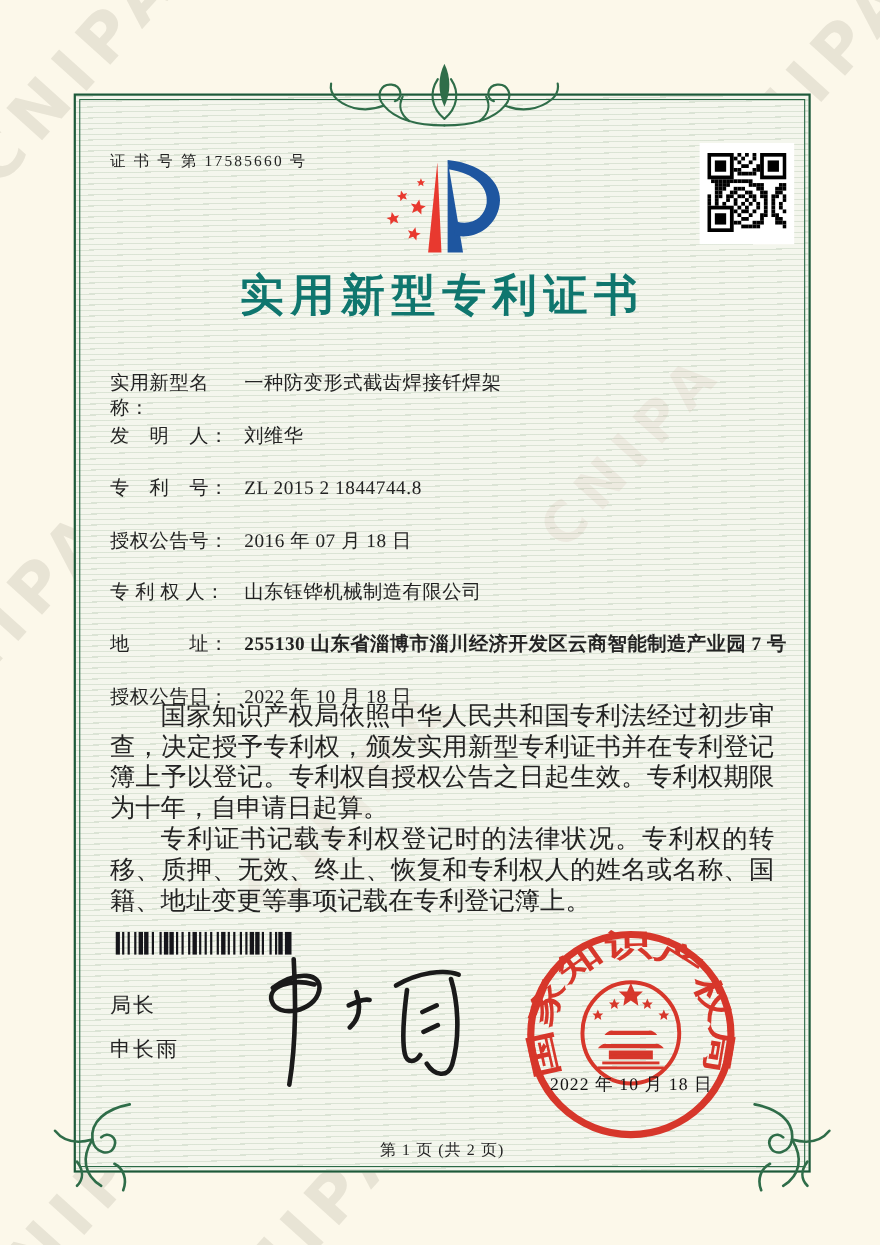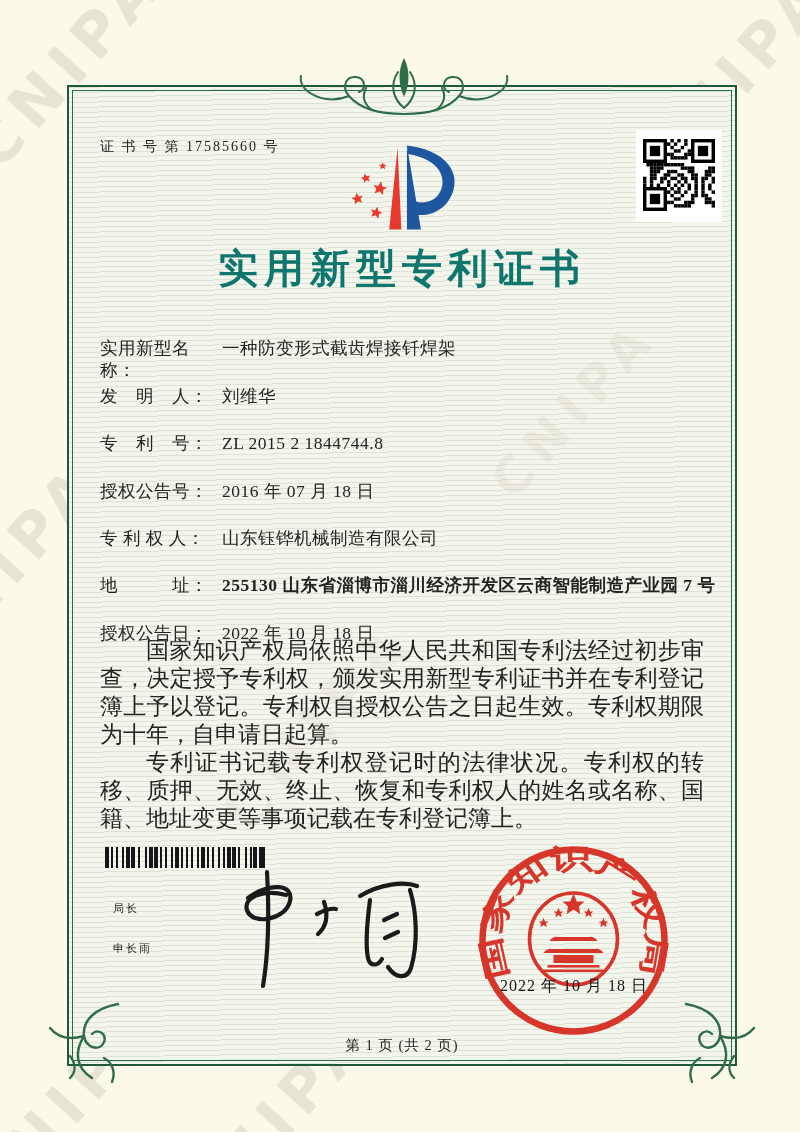--- a/index.html
+++ b/index.html
@@ -27,21 +27,21 @@
   .f-value{white-space:pre-line;}
   .addr .f-value{width:516px;font-weight:bold;}
   .pair2{position:absolute;left:355px;top:0;display:flex;}
   .pair2 .f-label{width:112px;}
   .paras{position:absolute;left:100px;top:637px;width:604px;font-size:23px;line-height:28px;
          text-align:justify;}
   .paras p{margin:0;text-indent:2em;}
   .barcode{position:absolute;left:105px;top:847px;width:216px;height:21px;display:flex;overflow:hidden;}
   .bc-bar{background:#15151a;height:100%;flex:none;}
   .bc-gap{background:transparent;height:100%;flex:none;}
-  .director{position:absolute;left:113px;font-size:11px;letter-spacing:2px;font-family:Liberation Serif, serif;}
+  .director{position:absolute;left:100px;font-size:19px;letter-spacing:2px;font-family:Liberation Serif, serif;}
   .sig{position:absolute;left:212px;top:868px;}
   .seal{position:absolute;left:476px;top:843px;width:195px;height:195px;}
   .seal svg{opacity:0.93;}
   .seal-date{position:absolute;left:490px;top:976px;width:168px;text-align:center;
              font-size:16px;letter-spacing:1px;color:#141414;z-index:6;}
   .page-info{position:absolute;left:67px;width:670px;top:1036px;text-align:center;font-size:14.5px;letter-spacing:1px;}
   .cont-note{position:absolute;left:67px;width:670px;top:1076px;text-align:center;}
   .cont-note span{display:inline-block;background:#fffdf6;padding:6px 18px;font-size:15.5px;letter-spacing:3px;}
   .ornament{position:absolute;z-index:3;}
   .z{z-index:4;}

